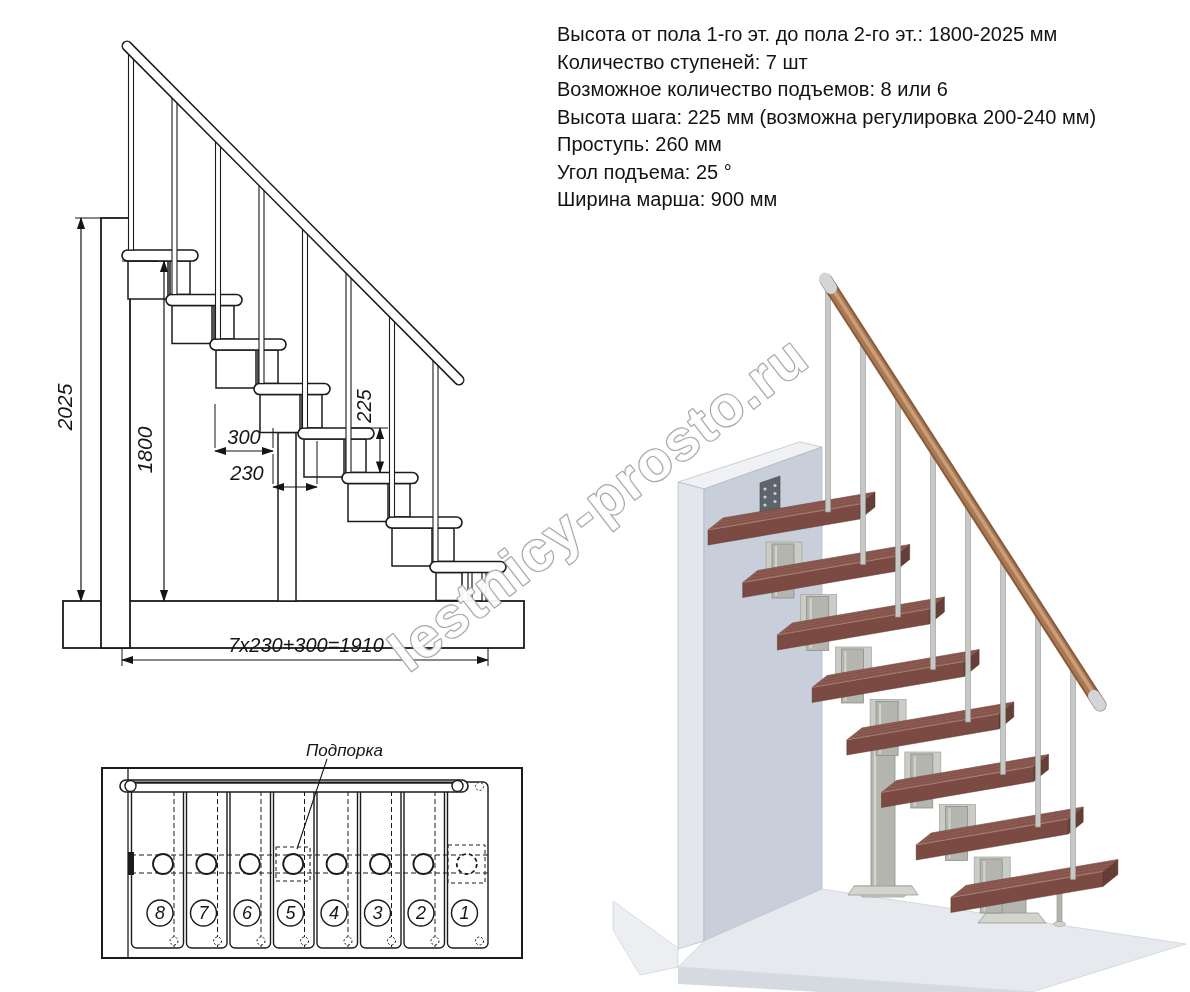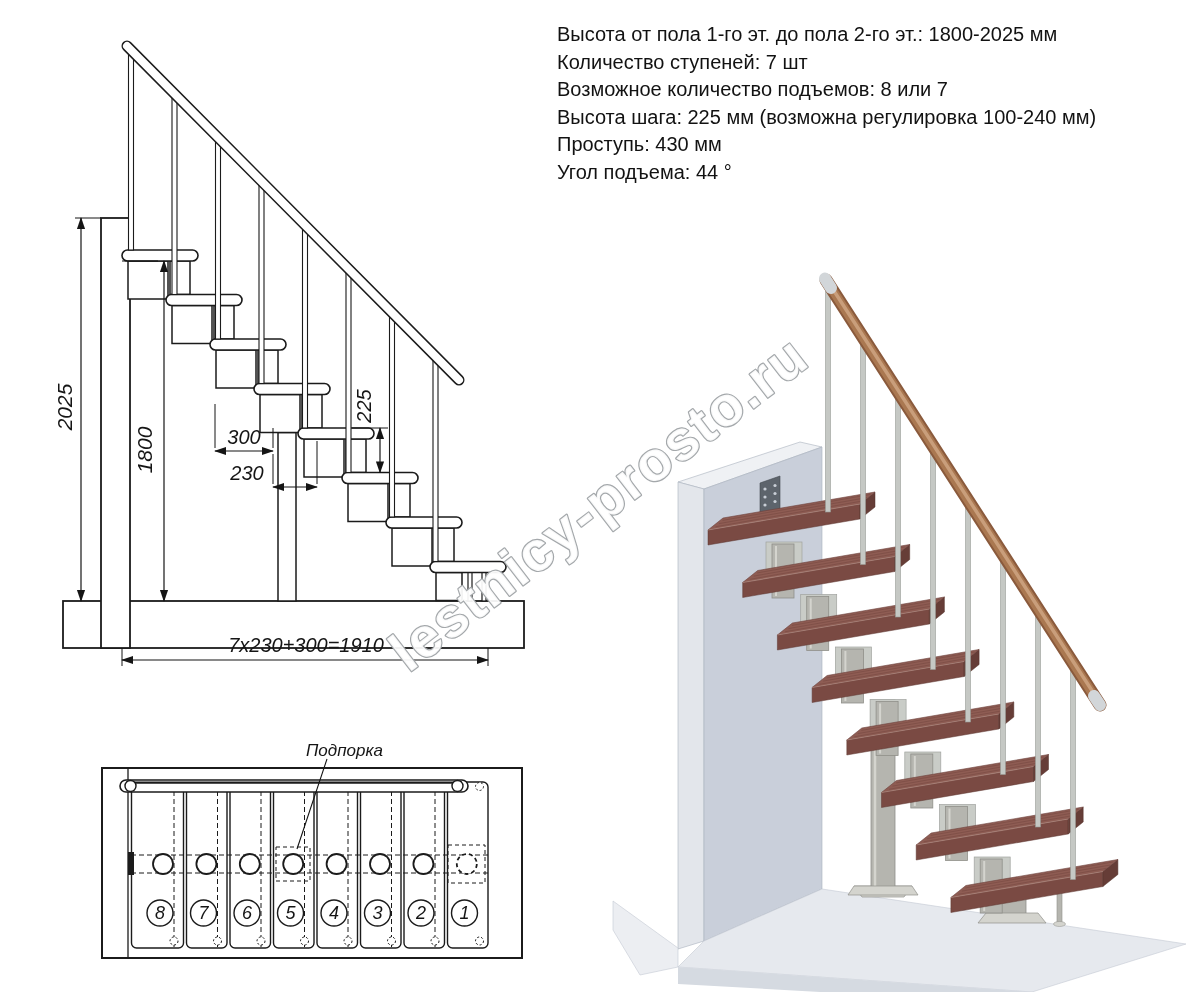--- a/index.html
+++ b/index.html
@@ -16,24 +16,25 @@
       fill:#ffffff;fill-opacity:.93;stroke:#a4a8ab;stroke-width:2.4px;paint-order:stroke;stroke-linejoin:round;}
 </style>
 </head>
 <body>
 
 <div class="canvas">
 
   <div class="specs">
     <div>Высота от пола 1-го эт. до пола 2-го эт.: 1800-2025 мм</div>
     <div>Количество ступеней: 7 шт</div>
-    <div>Возможное количество подъемов: 8 или 7</div>
-    <div>Высота шага: 225 мм (возможна регулировка 100-240 мм)</div>
-    <div>Проступь: 430 мм</div>
-    <div>Угол подъема: 44 °</div>
+    <div>Возможное количество подъемов: 8 или 6</div>
+    <div>Высота шага: 225 мм (возможна регулировка 200-240 мм)</div>
+    <div>Проступь: 260 мм</div>
+    <div>Угол подъема: 25 °</div>
+    <div>Ширина марша: 900 мм</div>
   </div>
 
   <svg width="1190" height="992" viewBox="0 0 1190 992">
     <defs>
       <marker id="arr" viewBox="0 0 10 10" refX="9.2" refY="5" markerWidth="10" markerHeight="10" orient="auto-start-reverse">
           <path d="M0,1.6 L10,5 L0,8.4 z" fill="#151515"></path>
         </marker>
     </defs>
 
     <g id="g-3d">

